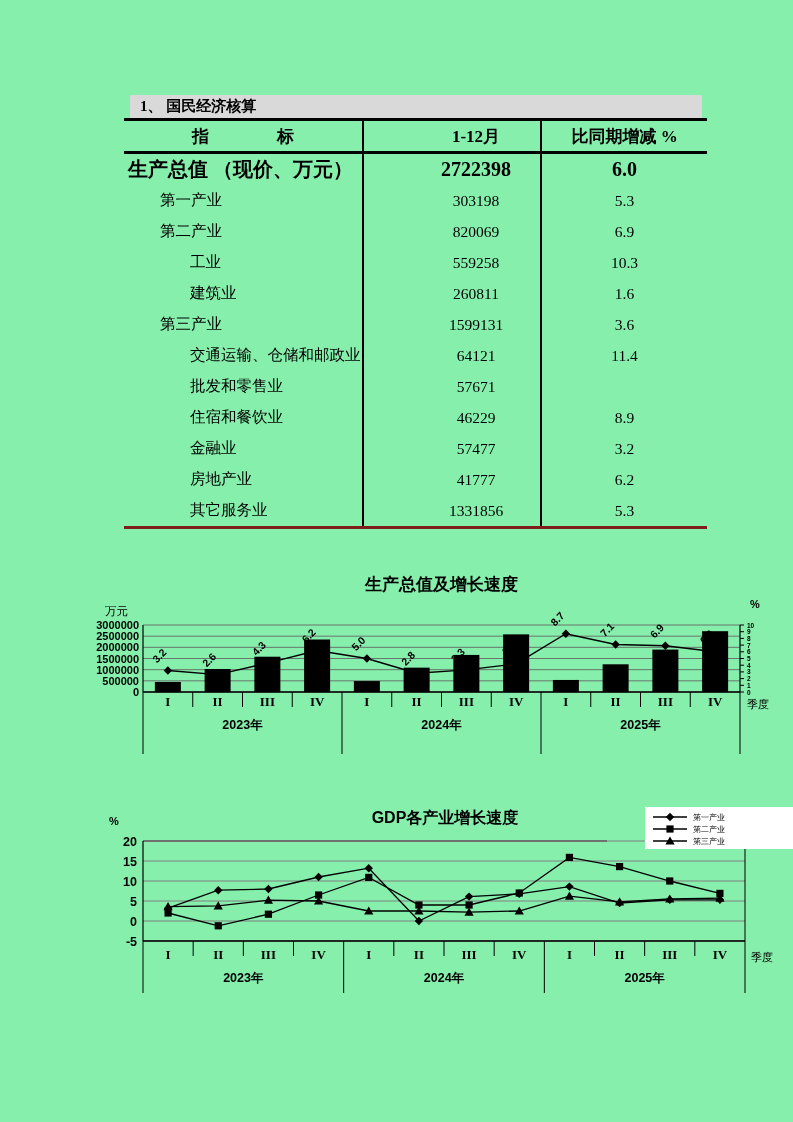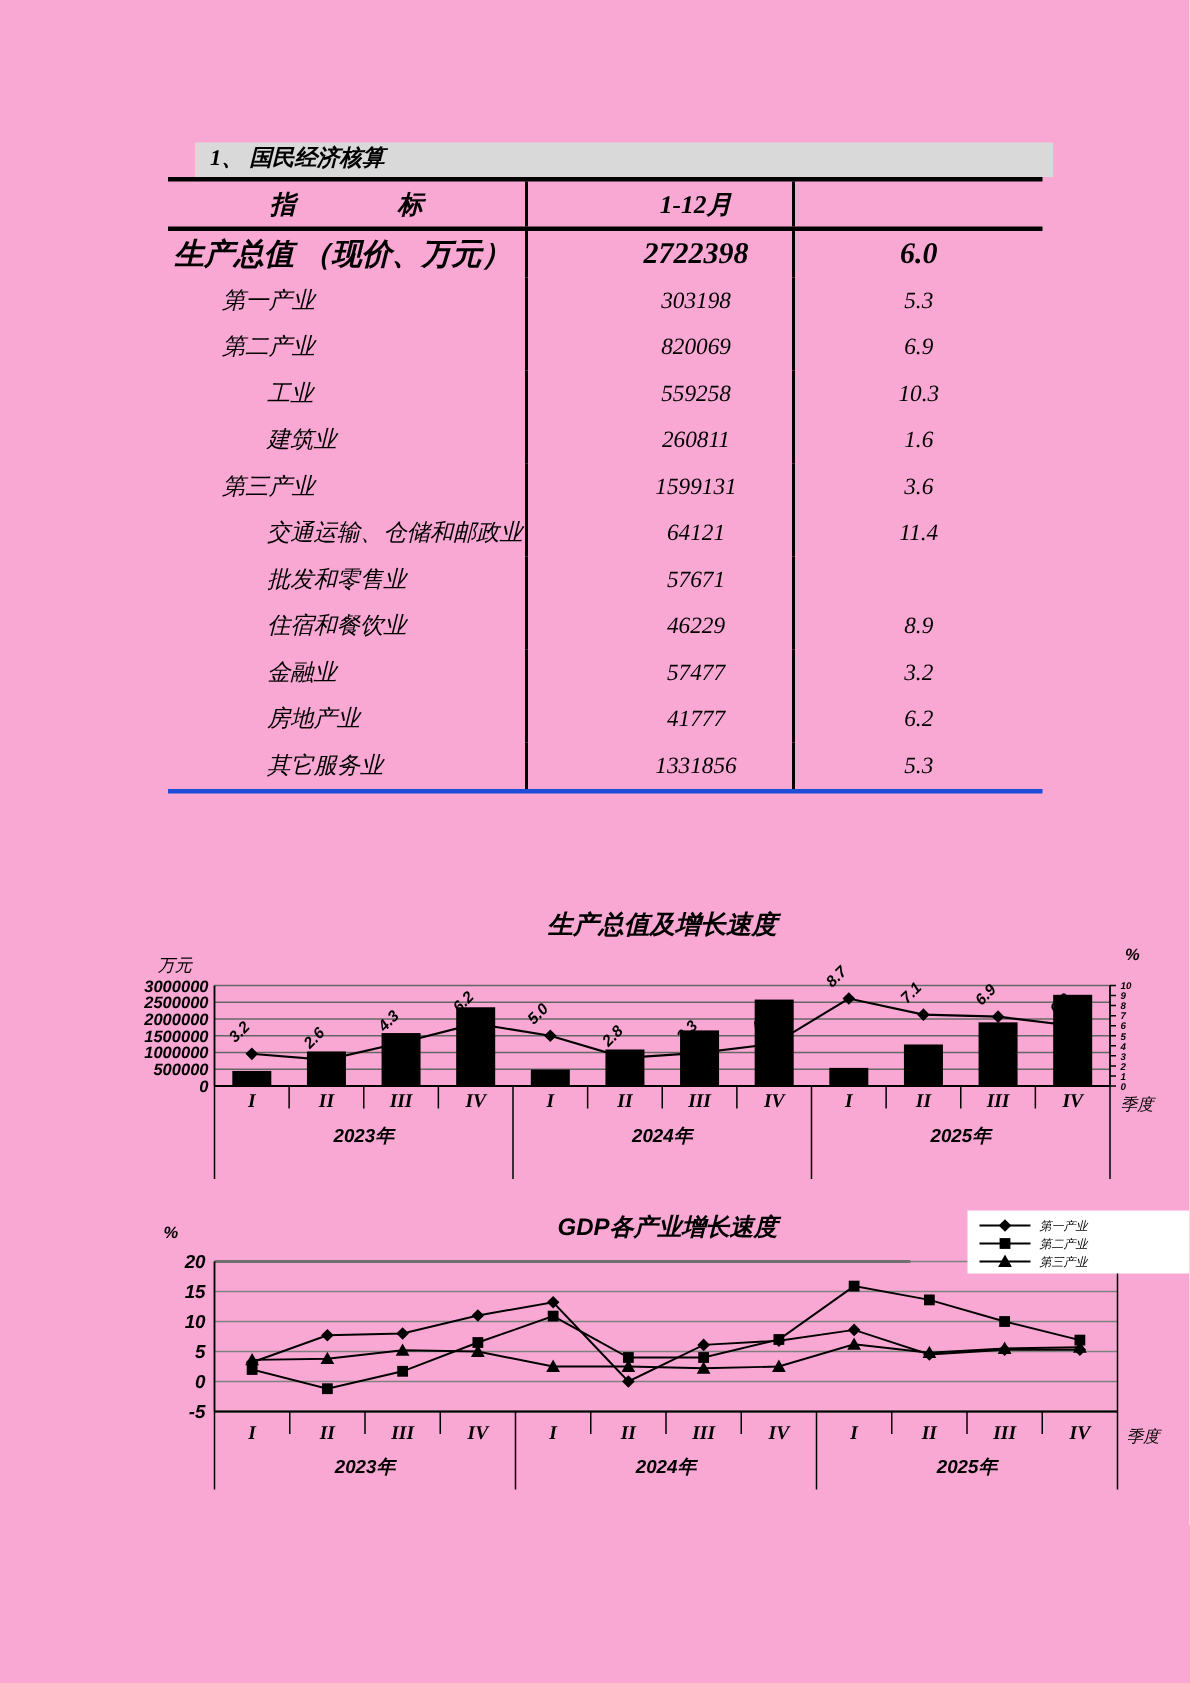--- a/index.html
+++ b/index.html
@@ -1,50 +1,51 @@
 <!DOCTYPE html>
 <html><head>
 <meta charset="utf-8">
 <style>
   html,body{margin:0;padding:0;background:#fff;}
   body{width:793px;height:1122px;position:relative;font-family:"Liberation Sans",sans-serif;color:#000;}
-  .page{position:absolute;inset:0;background:#f9a8d4;font-style:italic;}
+  .page{position:absolute;inset:0;background:#86efac;}
   .section-bar{position:absolute;left:130px;top:95px;width:572px;height:23px;background:#d9d9d9;
     font-family:"Liberation Serif",serif;font-weight:bold;font-size:15px;line-height:23px;
     padding-left:10px;box-sizing:border-box;}
-  .stat-table{position:absolute;left:112px;top:118px;width:583px;
-    border-top:3px solid #000;border-bottom:3px solid #1d4ed8;font-family:"Liberation Serif",serif;}
+  .stat-table{position:absolute;left:124px;top:118px;width:583px;
+    border-top:3px solid #000;border-bottom:3px solid #7f1d1d;font-family:"Liberation Serif",serif;}
   .t-row{display:flex;height:31px;}
   .t-row.header{height:30px;border-bottom:3px solid #000;font-weight:bold;font-size:17px;}
   .t-cell{display:flex;align-items:center;box-sizing:border-box;}
   .c1{width:240px;border-right:2px solid #000;padding-left:4px;}
   .c2{width:130px;border-right:2px solid #000;justify-content:center;margin-left:48px;}
   .c3{flex:1;justify-content:center;}
   .t-row.header .c1{justify-content:center;padding-left:0;}
   .t-row.data{font-size:15.5px;}
   .t-row.data.bold{font-weight:bold;font-size:20px;}
   .ind-1{padding-left:36px;}
   .ind-2{padding-left:66px;}
   .chart{position:absolute;}
-  #chart1{left:95px;top:600px;}
+  #chart1{left:95px;top:568px;}
   #chart2{left:95px;top:803px;}
   svg text{font-family:"Liberation Sans",sans-serif;}
   .serif-t{font-family:"Liberation Serif",serif;}
 </style>
 </head>
 <body>
 
 <div class="page">
   <div class="section-bar">
     <span>1、 国民经济核算</span>
   </div>
   <div class="stat-table" id="stat-table">
       <div class="t-row header">
         <div class="t-cell c1">指　　　　标</div>
         <div class="t-cell c2">1-12月</div>
+        <div class="t-cell c3">比同期增减 %</div>
       </div>
       <div class="t-row data bold">
         <div class="t-cell c1">生产总值 （现价、万元）</div>
         <div class="t-cell c2">2722398</div>
         <div class="t-cell c3">6.0</div>
       </div>
       <div class="t-row data">
         <div class="t-cell c1 ind-1">第一产业</div>
         <div class="t-cell c2">303198</div>
         <div class="t-cell c3">5.3</div>

